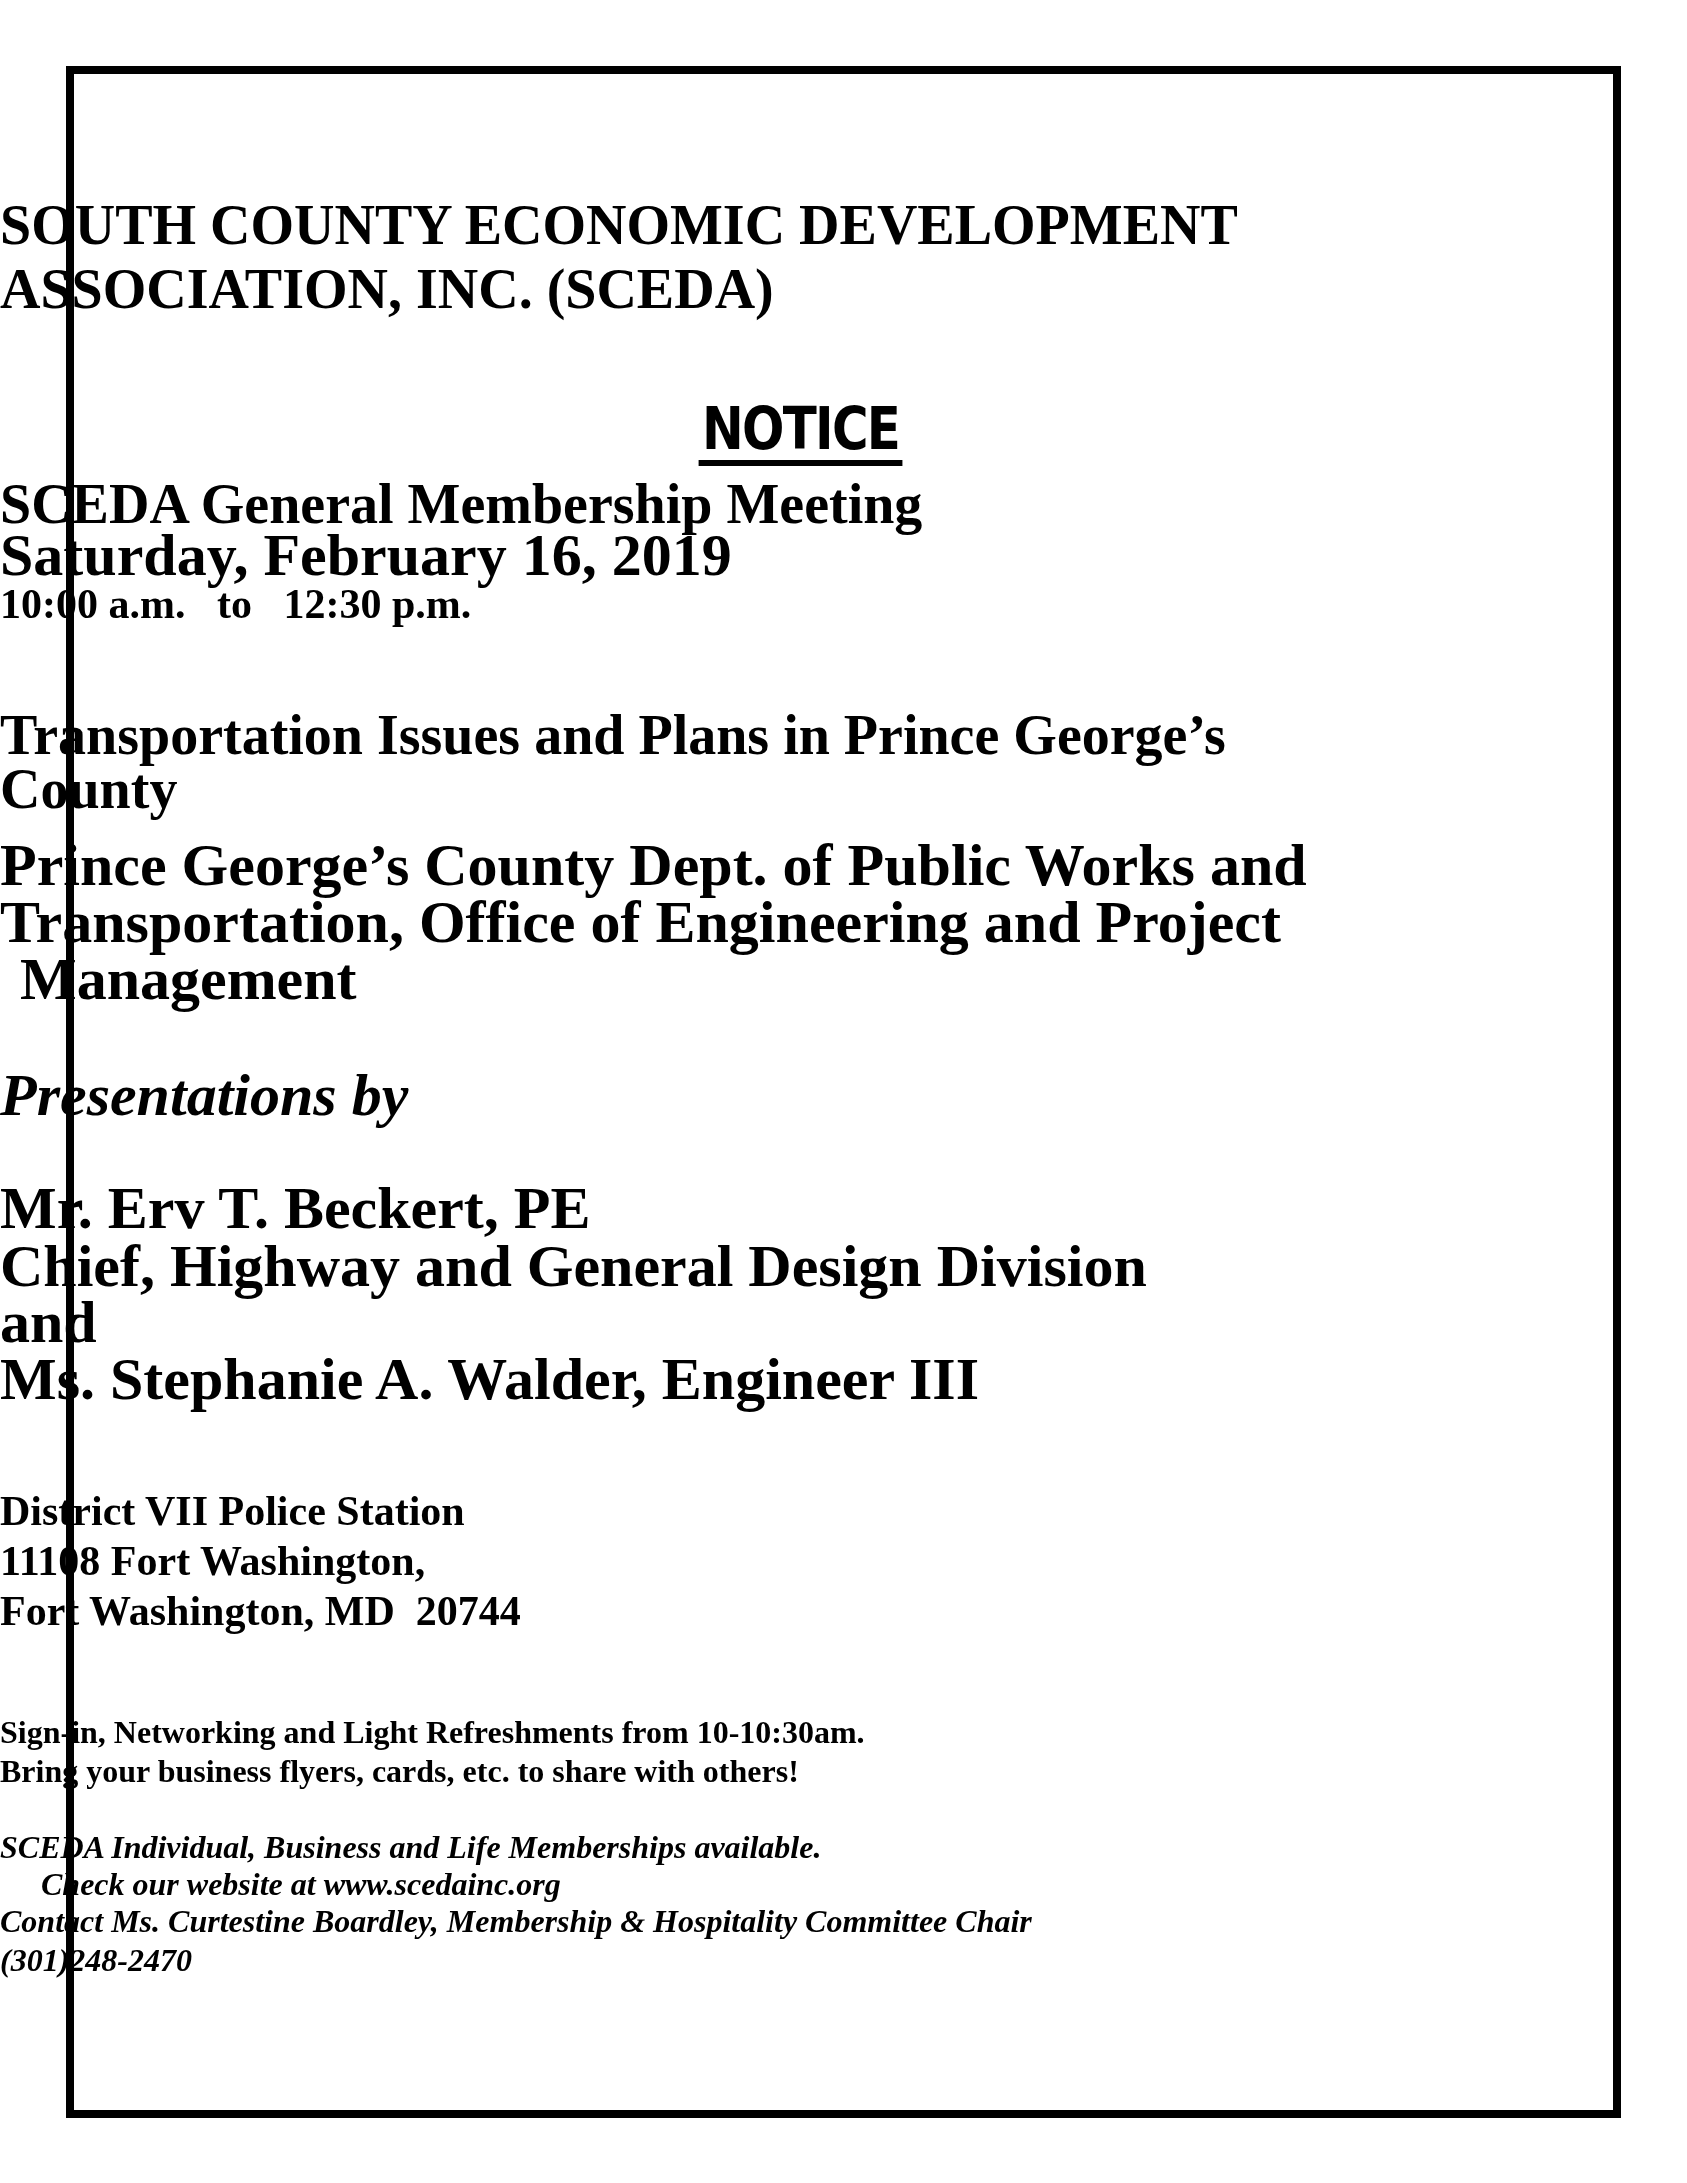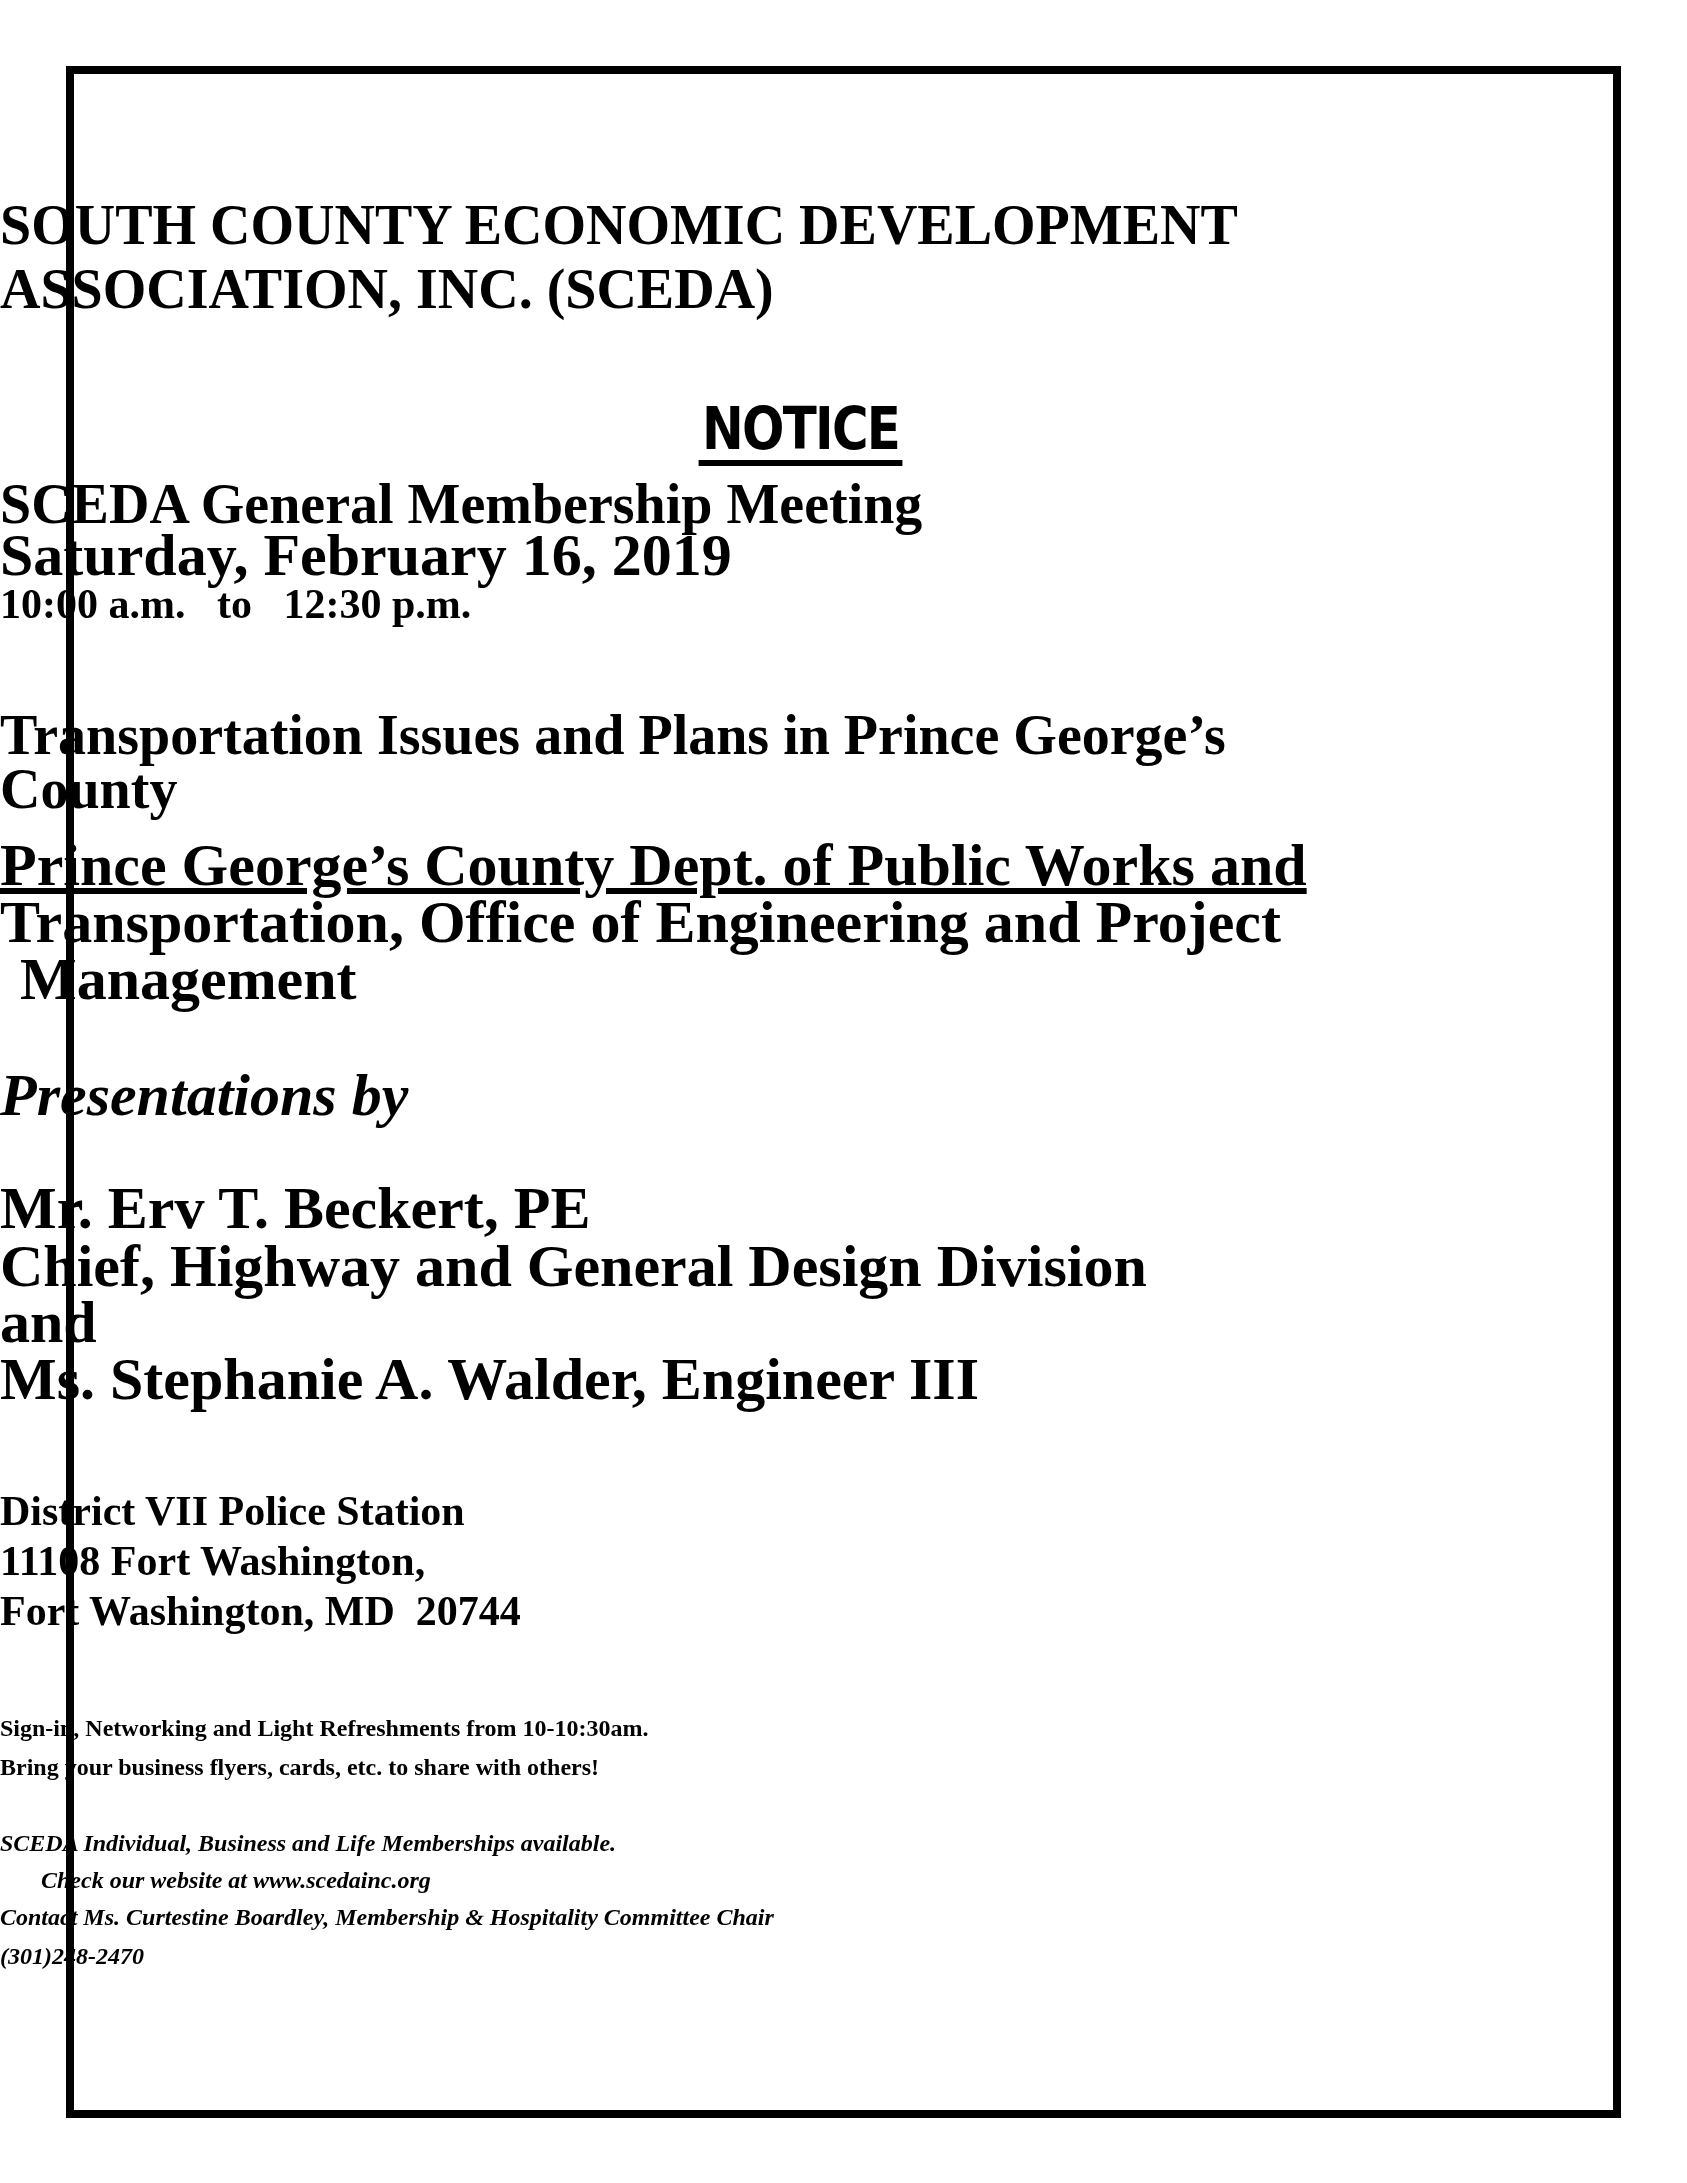--- a/index.html
+++ b/index.html
@@ -32,32 +32,32 @@
     text-align: left;
     line-height: 1;
     white-space: pre;
     font-weight: bold;
     margin: 0;
   }
   .f85 { font-size: 56px; }
   .f84 { font-size: 56px; }
   .f72 { font-size: 60px; }
   .f64 { font-size: 42px; }
-  .f48 { font-size: 24px; }
+  .f48 { font-size: 32px; }
   .ital { font-style: italic; }
 
   
   .l-title1 { top: 197px; }
   .l-title2 { top: 261px; }
   .l-meeting { top: 476px; }
   .l-date    { top: 525px; }
   .l-time    { top: 583px; }
   .l-topic1  { top: 707px; }
   .l-topic2  { top: 761px; }
-  .l-dept1   { top: 835px; text-decoration: underline; }
+  .l-dept1   { top: 835px; }
   .l-dept2   { top: 892px; }
   .l-dept3   { top: 949px; padding-left: 20px; }
   .l-pres    { top: 1065px; }
   .l-sp1     { top: 1178px; }
   .l-sp2     { top: 1236px; }
   .l-and     { top: 1292px; }
   .l-sp3     { top: 1349px; }
   .l-loc1    { top: 1490px; }
   .l-loc2    { top: 1540px; }
   .l-loc3    { top: 1590px; }

